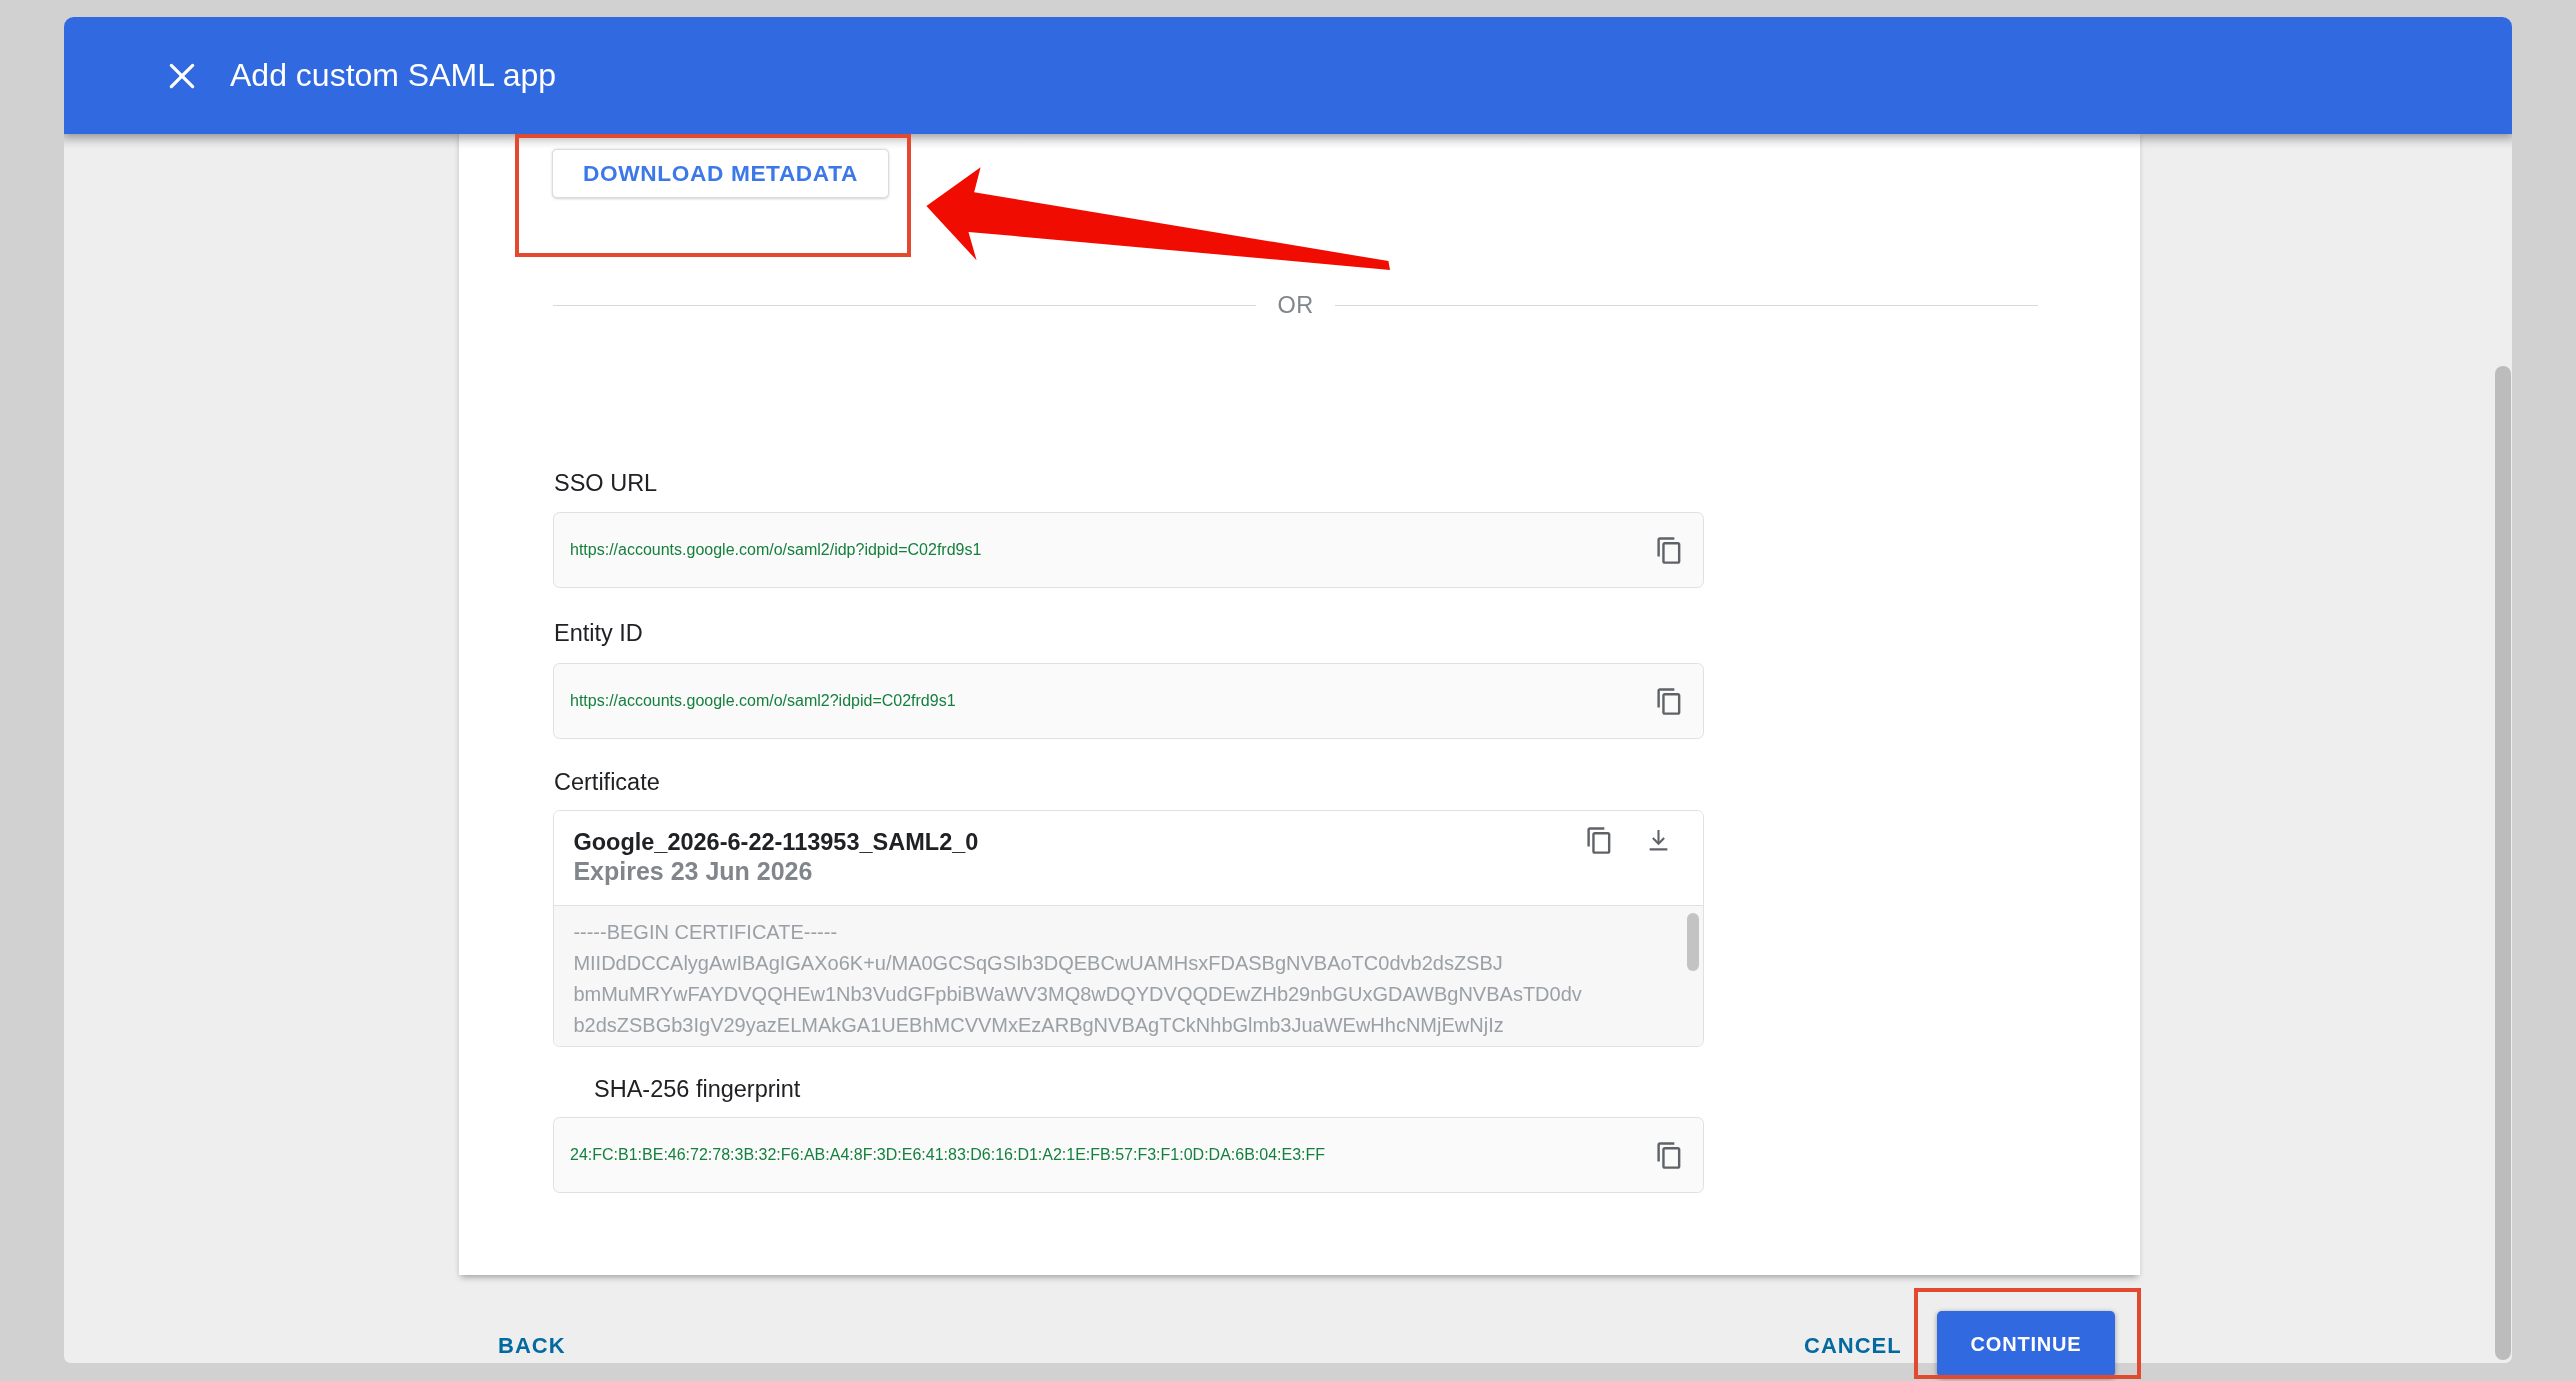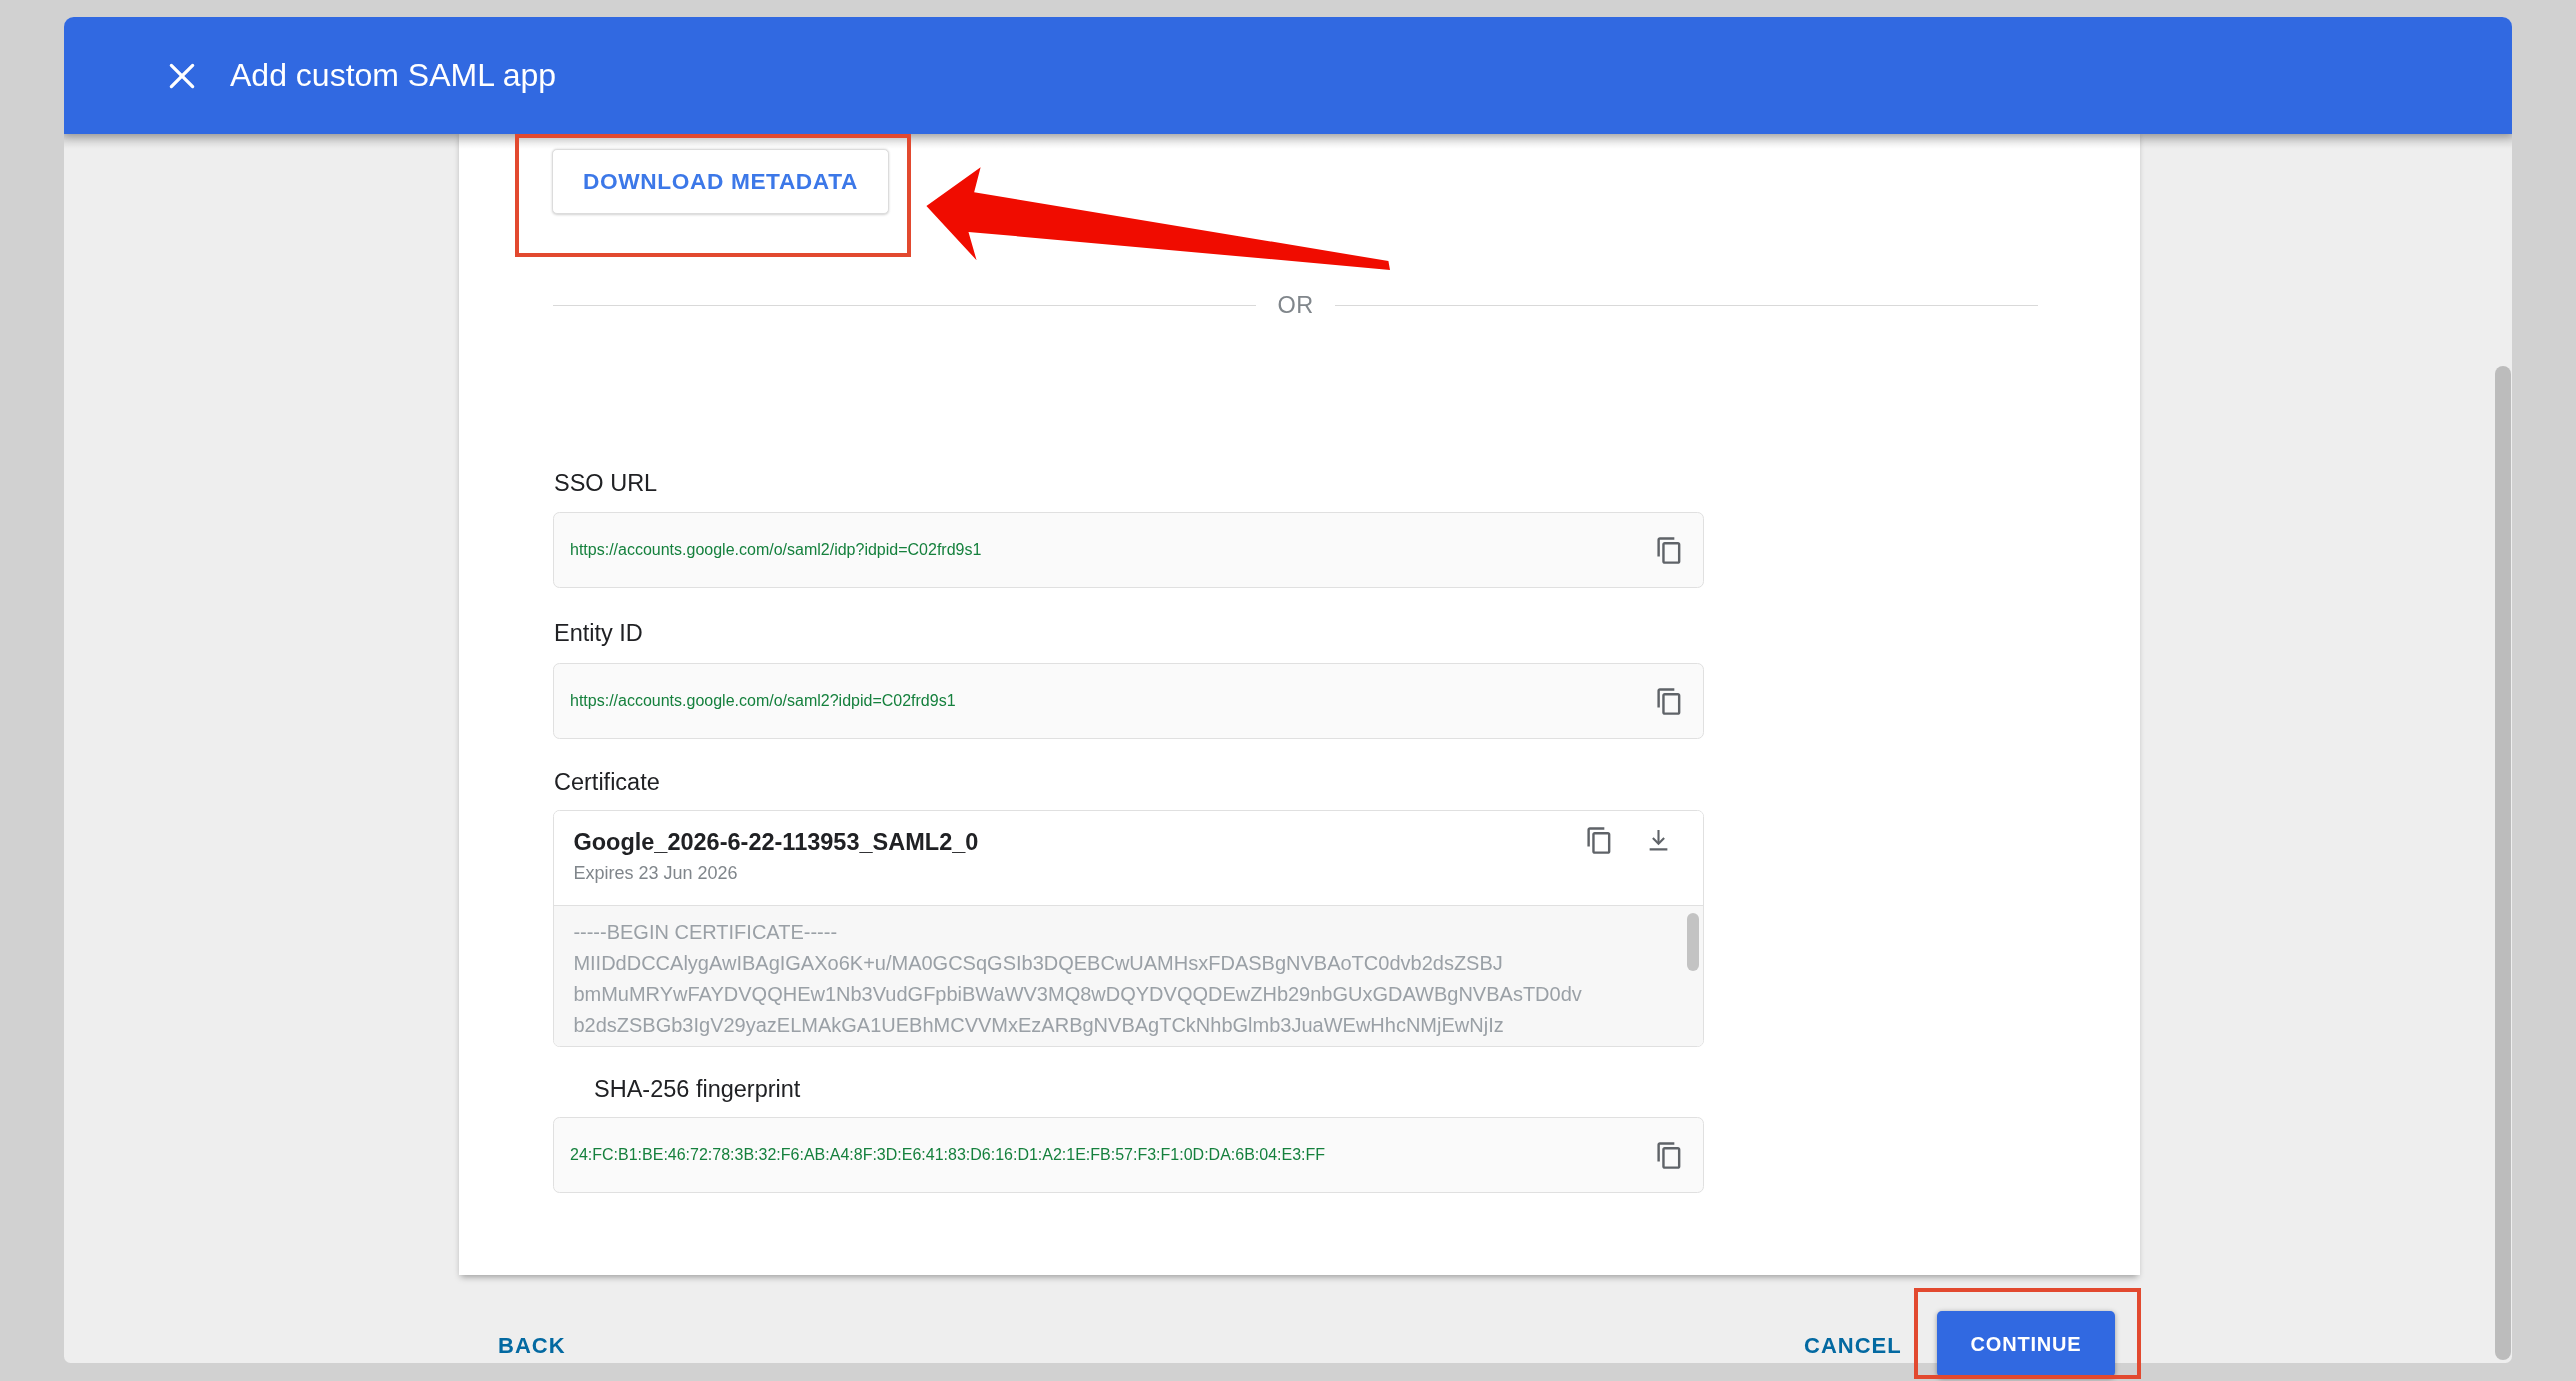--- a/index.html
+++ b/index.html
@@ -18,21 +18,21 @@
   .title-text { position:absolute; left:108px; top:0; height:117px; display:flex;
                 align-items:center; color:#fff; font-size:32px; }
 
   .header-shadow { position:absolute; left:0; top:117px; width:100%; height:14.6px;
                    background:linear-gradient(to bottom, rgba(0,0,0,0.14), rgba(0,0,0,0)); z-index:4; }
 
   
   .card { position:absolute; left:395px; top:113px; width:1681px; height:1162px;
           background:#ffffff; box-shadow:0 3.2px 6.5px -1.6px rgba(0,0,0,0.35); }
 
-  .dl-btn { position:absolute; left:552px; top:149px; width:337px; height:65px;
+  .dl-btn { position:absolute; left:552px; top:149px; width:337px; height:49px;
             background:#ffffff; border:0.8px solid #dcdcdc; border-radius:4.9px;
             box-shadow:0 0.8px 2.4px rgba(0,0,0,0.18);
             display:flex; align-items:center; justify-content:center;
             color:#3c78e8; font-size:22.7px; font-weight:700; letter-spacing:0.6px; cursor:pointer; }
 
   .or-row { position:absolute; left:553px; top:291px; width:1485px; height:29px;
             display:flex; align-items:center;justify-content:space-between; }
   .or-line { flex:1; height:1.6px; background:#d9d9d9; }
   .or-text { padding:0 21px; color:#80868b; font-size:23.5px; letter-spacing:0.4px; }
 
@@ -45,21 +45,21 @@
   .f-value { padding-left:16px; padding-right:65px; color:#15803d; font-size:16px;
              white-space:nowrap; overflow:hidden; }
   .box-copy { position:absolute; right:18px; top:50%; transform:translateY(-50%);
               width:32px; height:32px; display:flex; align-items:center; justify-content:center; cursor:pointer; }
 
   
   .cert-box { position:absolute; left:553px; top:810px; width:1151px; height:237px;
               background:#ffffff; border:0.8px solid #e0e0e0; border-radius:6.5px; overflow:hidden; }
   .cert-head { position:relative; width:100%; height:94px; background:#ffffff; }
   .cert-name { position:absolute; left:19.4px; top:18px; font-size:23.5px; font-weight:700; color:#202124; }
-  .cert-exp  { position:absolute; left:19.4px; top:52px; font-size:18px; color:#80868b; }
+  .cert-exp  { position:absolute; left:19.4px; top:46px; font-size:25px; color:#80868b;font-weight:bold; }
   .cert-copy { position:absolute; right:86px; top:14.6px; width:32px; height:32px; cursor:pointer; }
   .cert-dl   { position:absolute; right:27.5px; top:14.6px; width:32px; height:32px; cursor:pointer; }
   .cert-body { position:relative; width:100%; height:143px; background:#f7f7f7; border-top:0.8px solid #e0e0e0;
                padding:11.3px 32px 0 19.4px; }
   .cert-line { font-size:20px; color:#9aa0a6; line-height:31px; white-space:nowrap; overflow:hidden; }
   .cert-scrollbar { position:absolute; right:4px; top:6.5px; width:12px; height:58px;
                     background:#c3c3c3; border-radius:6.5px; cursor:pointer; }
 
   
   .footer-btn-text { position:absolute; font-size:22px; font-weight:700; color:#0369a1;

